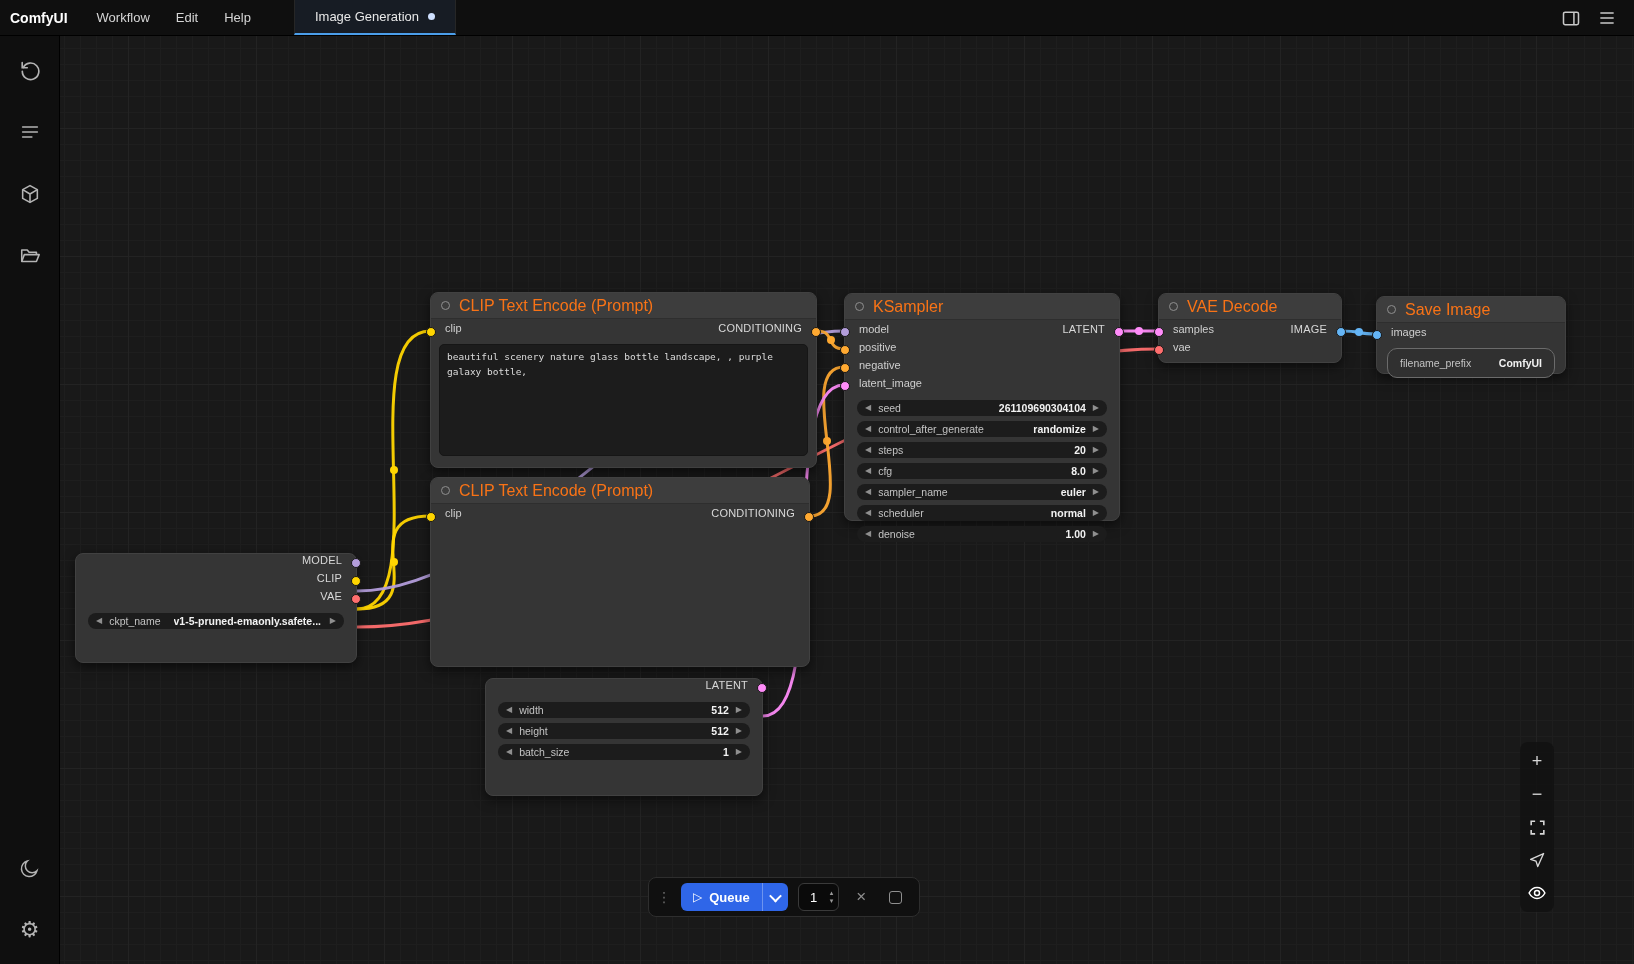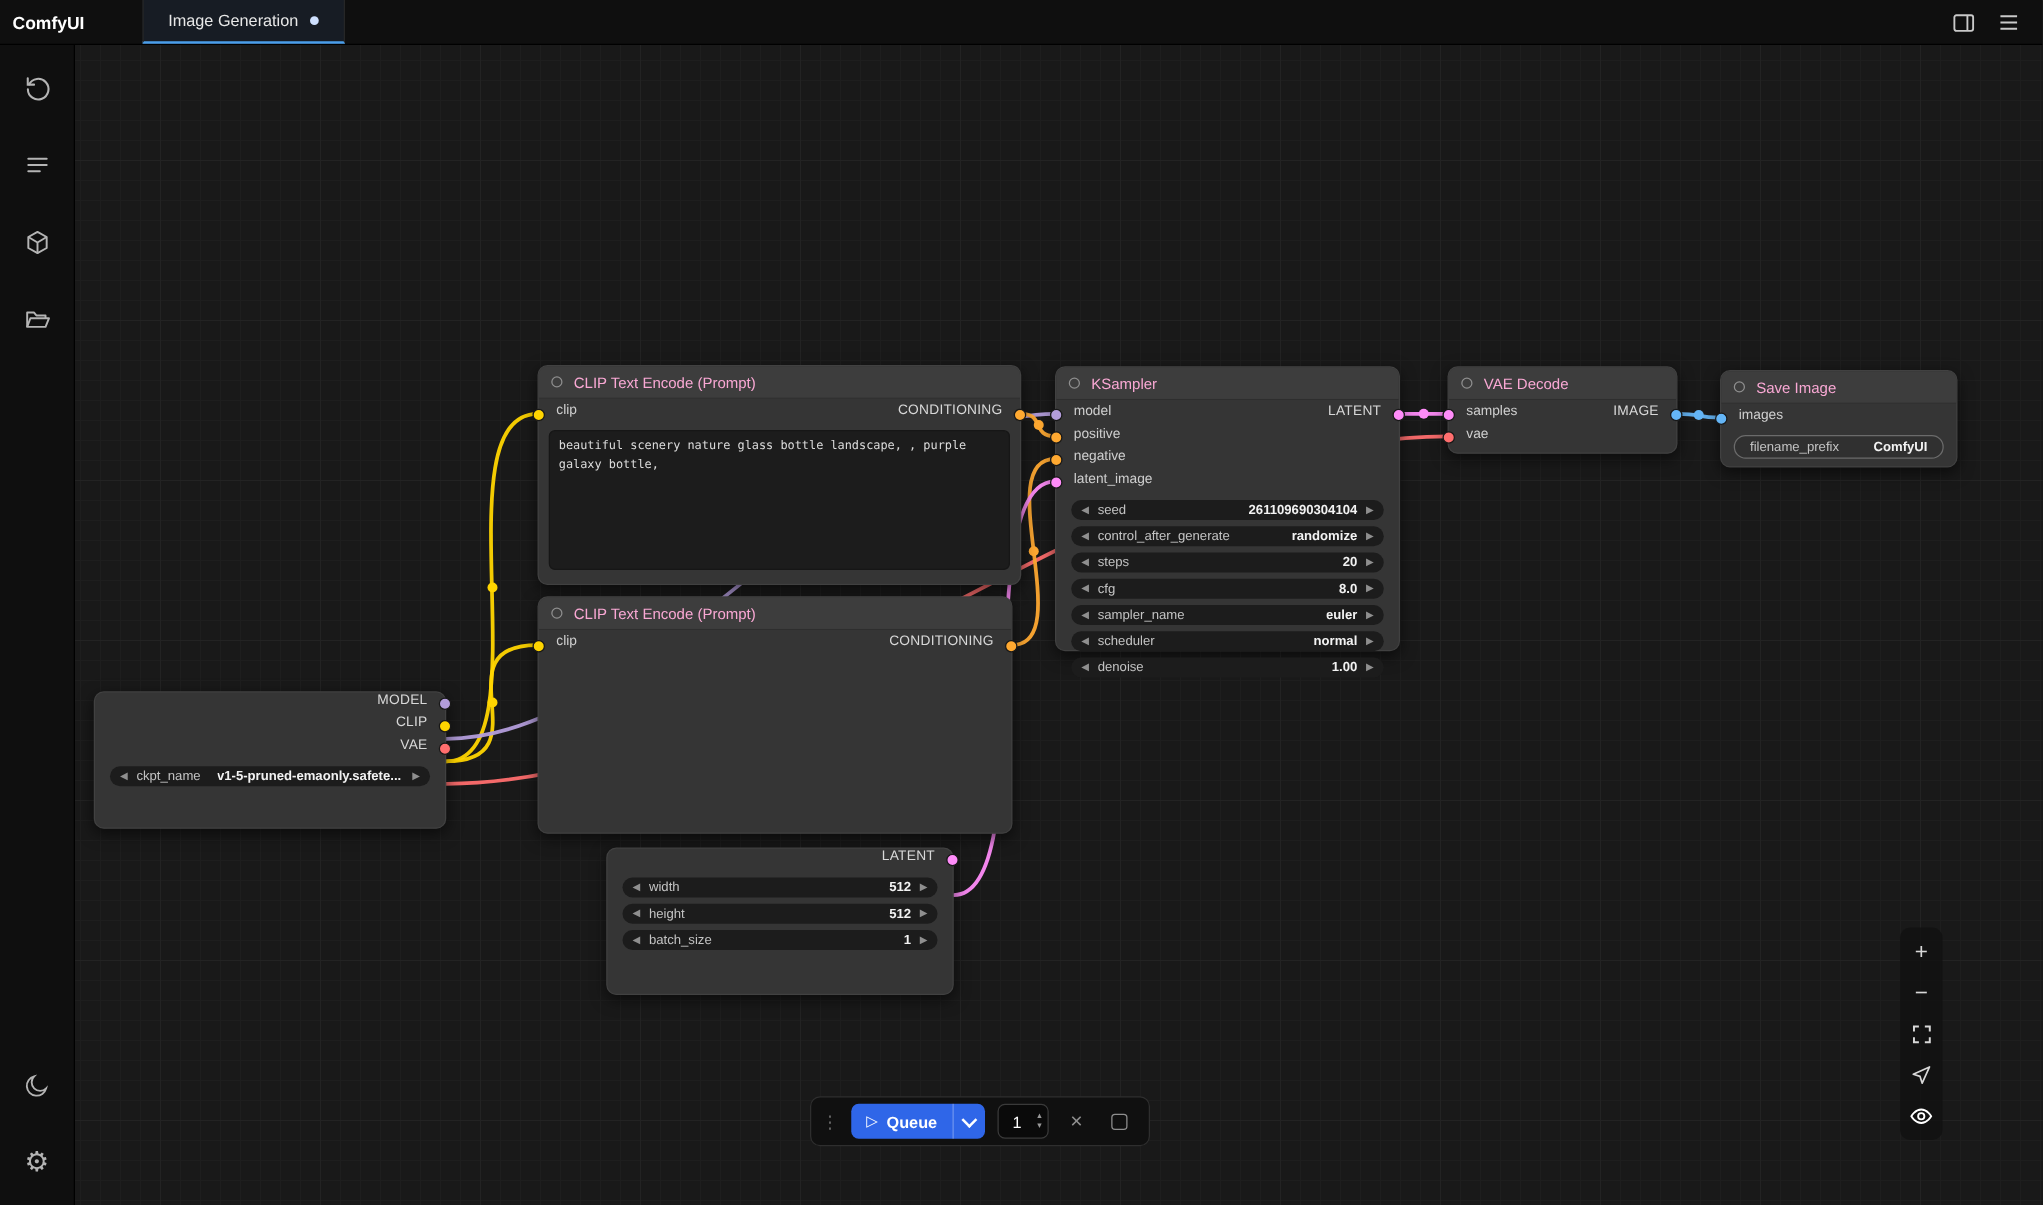--- a/index.html
+++ b/index.html
@@ -45,39 +45,39 @@
   .d-clip{fill:var(--c-clip,#ffd500)} .d-model{fill:var(--c-model,#b39ddb)}
   .d-vae{fill:var(--c-vae,#ff6e6e)} .d-conditioning{fill:var(--c-conditioning,#ffa931)}
   .d-latent{fill:var(--c-latent,#ff8cf9)} .d-image{fill:var(--c-image,#64b5f6)}
 
   
   .node{position:absolute;z-index:2;background:#353535;border:1px solid #414141;border-radius:8px;
     box-shadow:0 4px 12px rgba(0,0,0,.55);color:#c9c9c9}
   .nheader{display:flex;align-items:center;gap:9px;height:26px;padding:0 10px;background:#3d3d3d;
     border-radius:7px 7px 0 0;border-bottom:1px solid #2e2e2e;margin-bottom:3px;cursor:move}
   .ndot{width:9px;height:9px;border:1.5px solid #8f8f8f;border-radius:50%;flex:none}
-  .ntitle{font-size:12px;color:#f9a8d4;white-space:nowrap}
+  .ntitle{font-size:16px;color:#f97316;white-space:nowrap}
   .prow{position:relative;display:flex;align-items:flex-start;height:18px;padding:0 14px;font-size:11px;color:#cfcfcf}
   .prow.tall{height:20px}
   .dot{position:absolute;top:50%;transform:translateY(-50%);width:10px;height:10px;border-radius:50%;
     border:1px solid #181818;z-index:3;cursor:crosshair}
   .dot.left{left:-5px}.dot.right{right:-5px}
   .bg-clip{background:var(--c-clip,#ffd500)} .bg-model{background:var(--c-model,#b39ddb)}
   .bg-vae{background:var(--c-vae,#ff6e6e)} .bg-conditioning{background:var(--c-conditioning,#ffa931)}
   .bg-latent{background:var(--c-latent,#ff8cf9)} .bg-image{background:var(--c-image,#64b5f6)}
   .outlabel{margin-left:auto;font-weight:normal;font-size:11px;color:#d8d8d8;letter-spacing:.2px}
   .prompt{display:block;margin:2px 8px;width:calc(100% - 16px);background:#1c1c1c;border:1px solid #161616;
     border-radius:5px;color:#dcdcdc;font-family:"DejaVu Sans Mono",monospace;font-size:9.5px;line-height:1.55;
     padding:5px 7px;resize:none;overflow:hidden}
   .widget{display:flex;align-items:center;gap:7px;height:16px;margin:5px 12px;padding:0 8px;background:#1c1c1c;
     border-radius:8px;font-size:10.5px;color:#c3c3c3;cursor:pointer}
   .warrow{font-size:8px;color:#8f8f8f;line-height:1}
   .wlabel{white-space:nowrap}
   .wvalue{margin-left:auto;font-weight:bold;color:#f2f2f2;white-space:nowrap;overflow:hidden;text-overflow:ellipsis}
-  .text-widget{display:flex;align-items:center;justify-content:flex-start;height:19px;margin:4px 10px;
+  .text-widget{display:flex;align-items:center;justify-content:flex-start;height:30px;margin:4px 10px;
     padding:0 12px;background:#303030;border:1px solid #6b6b6b;border-radius:10px;font-size:10.5px;color:#c3c3c3;cursor:text}
 
   
   .queue-bar{position:absolute;left:648px;top:877px;height:40px;z-index:6;display:flex;align-items:center;gap:10px;
     background:#101010;border:1px solid #2e2e2e;border-radius:8px;padding:0 12px 0 8px}
   .drag{color:#6a6a6a;font-size:14px;cursor:grab}
   .queue-btn{display:flex;align-items:center;height:28px;background:var(--c-queue,#2f66e8);border:none;
     border-radius:6px;color:#fff;font-size:13px;font-weight:bold;cursor:pointer;padding:0}
   .queue-btn .play{font-weight:normal;font-size:12px;padding:0 7px 0 12px}
   .queue-btn .qlabel{padding-right:12px}
@@ -331,20 +331,25 @@
   <button class="zoom-btn bright">
     <svg width="20" height="20" viewBox="0 0 24 24" fill="none" stroke="currentColor" stroke-width="1.8">
         <path d="M2.5 12S6 5.5 12 5.5 21.5 12 21.5 12 18 18.5 12 18.5 2.5 12 2.5 12z"></path>
         <circle cx="12" cy="12" r="3"></circle>
       </svg>
   </button>
 </div>
 
 <header class="topbar">
   <div class="logo">ComfyUI</div>
+  <nav class="menu">
+    <span class="menu-item">Workflow</span>
+    <span class="menu-item">Edit</span>
+    <span class="menu-item">Help</span>
+  </nav>
   <div class="tab">
     <span>Image Generation</span>
     <span class="tab-dot"></span>
   </div>
   <div class="topbar-right">
     <button class="icon-btn">
       <svg width="20" height="20" viewBox="0 0 24 24" fill="none" stroke="currentColor" stroke-width="1.8">
           <rect x="3" y="5" width="18" height="15" rx="2"></rect>
           <line x1="15.5" y1="5" x2="15.5" y2="20"></line>
         </svg>

